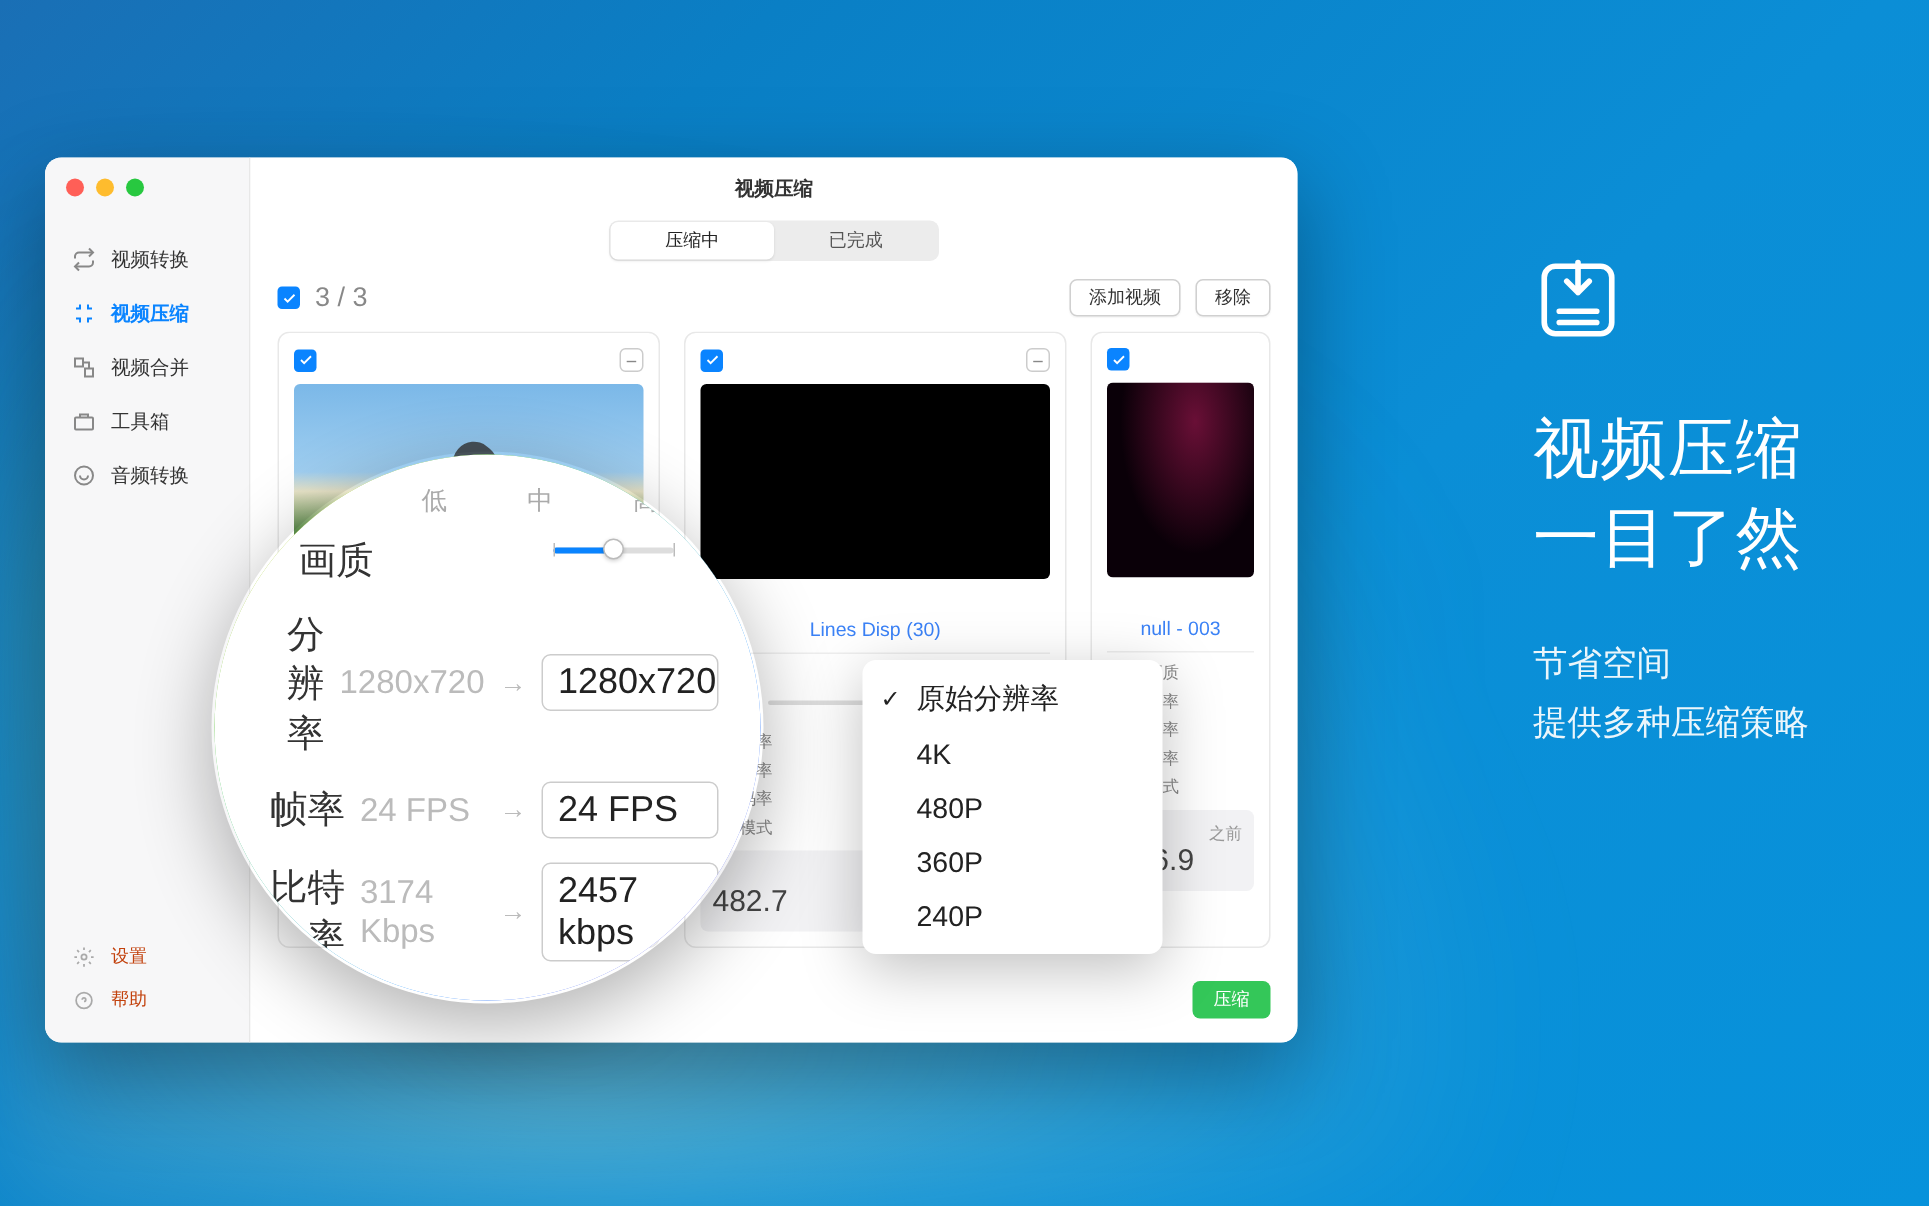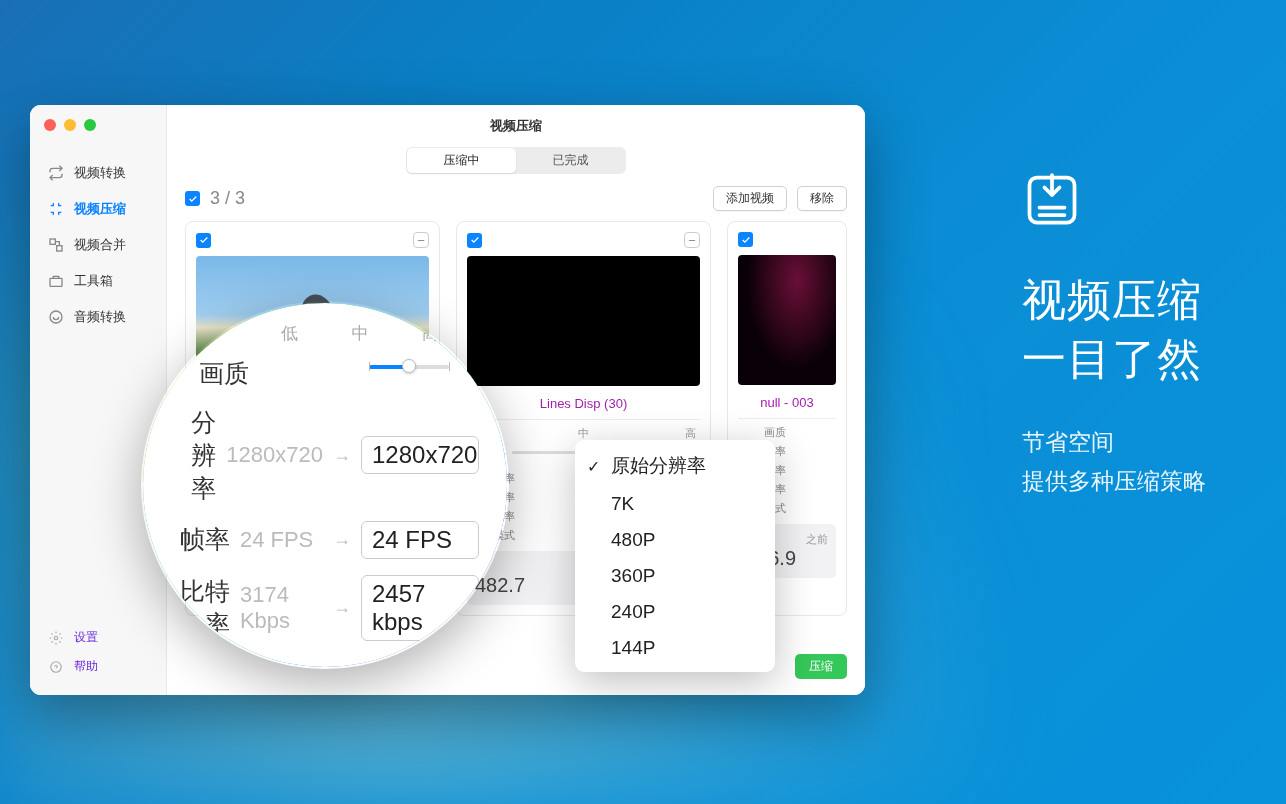--- a/index.html
+++ b/index.html
@@ -8,42 +8,42 @@
 .app-window { position: absolute; left: 30px; top: 105px; width: 835px; height: 590px; background: #fdfdfd; border-radius: 11px; box-shadow: 0 20px 60px rgba(0,0,0,0.35); display: flex; overflow: hidden; }
 .traffic { position: absolute; top: 14px; left: 14px; display: flex; gap: 8px; }
 .tl { width: 12px; height: 12px; border-radius: 50%; }
 .tl.red { background: #ff5f57; } .tl.yellow { background: #febc2e; } .tl.green { background: #28c840; }
 .sidebar { width: 175px; background: #f7f7f8; border-right: 1px solid #e8e8e8; padding-top: 50px; display: flex; flex-direction: column; }
 .nav-item { display: flex; align-items: center; gap: 10px; padding: 9px 18px; font-size: 13px; color: #333; cursor: pointer; }
 .nav-item.active { color: #0a84ff; font-weight: 600; }
 .nav-item.active .ico svg { stroke: #0a84ff; }
 .ico { width: 16px; height: 16px; display: inline-flex; align-items: center; justify-content: center; }
 .sidebar-bottom { margin-top: auto; padding-bottom: 14px; }
-.sidebar-bottom .nav-item { font-size: 12px; color: #6d28d9; padding: 6px 18px; align-items: center; }
+.sidebar-bottom .nav-item { font-size: 12px; color: #c2410c; padding: 6px 18px; align-items: center; }
 .main { flex: 1; display: flex; flex-direction: column; background: #fff; }
 .titlebar { height: 42px; display: flex; align-items: center; justify-content: center; font-size: 13px; font-weight: 600; color: #333; position: relative; }
 .segctl { display: flex; background: #ececec; border-radius: 6px; padding: 1px; margin: 0 auto 6px; width: 220px; }
 .segctl > div { flex: 1; text-align: center; font-size: 12px; padding: 4px 0; cursor: pointer; border-radius: 5px; color: #555; }
 .segctl > div.on { background: #fff; box-shadow: 0 1px 2px rgba(0,0,0,0.1); color: #222; }
 .toolbar-row { display: flex; align-items: center; padding: 6px 18px 10px; gap: 10px; }
 .chk { width: 15px; height: 15px; background: #0a84ff; border-radius: 3px; display: inline-flex; align-items: center; justify-content: center; }
 .chk svg { stroke: #fff; }
 .count { font-size: 18px; color: #888; }
 .spacer { flex: 1; }
 .btn { font-size: 12px; padding: 3px 12px; border: 1px solid #d0d0d0; border-radius: 5px; background: #fff; cursor: pointer; color: #333; box-shadow: 0 1px 1px rgba(0,0,0,0.04); }
 .cards { display: flex; gap: 16px; padding: 0 18px; overflow: hidden; }
 .card { width: 255px; background: #fff; border: 1px solid #e8e8e8; border-radius: 8px; padding: 10px; flex-shrink: 0; }
 .card-top { display: flex; justify-content: space-between; align-items: center; margin-bottom: 8px; }
 .minus { width: 16px; height: 16px; border: 1px solid #ccc; border-radius: 4px; display: flex; align-items: center; justify-content: center; font-size: 13px; color: #888; line-height: 1; }
 .thumb { width: 100%; height: 130px; border-radius: 4px; background: #000; }
 .thumb.t1 { background: linear-gradient(180deg, #7bb8e8 0%, #9fcef0 45%, #e8e4c8 55%, #5a8a4a 75%, #4a6e3a 100%); position: relative; overflow: hidden; }
 .thumb.t1::after { content: ''; position: absolute; left: 45%; top: 30%; width: 30px; height: 30px; background: rgba(50,50,50,0.8); border-radius: 50% 50% 20% 60%; transform: rotate(40deg); }
 .thumb.t2 { background: #000 radial-gradient(circle at 30% 40%, rgba(255,255,255,0.4) 0.5px, transparent 1px), radial-gradient(circle at 70% 60%, rgba(255,255,255,0.3) 0.5px, transparent 1px), radial-gradient(circle at 50% 80%, rgba(255,255,255,0.5) 0.5px, transparent 1px); background-size: 40px 40px, 60px 60px, 30px 30px; }
 .thumb.t3 { background: #0a0008 radial-gradient(ellipse at 60% 20%, rgba(200,30,100,0.5), transparent 60%); }
-.card-title { text-align: center; font-size: 13px; color: #a21caf; margin: 10px 0 8px; }
+.card-title { text-align: center; font-size: 13px; color: #3b82f6; margin: 26px 0 8px; }
 .card hr { border: none; border-top: 1px solid #eee; margin: 6px 0; }
 .qlabels { display: flex; justify-content: space-between; font-size: 11px; color: #999; padding: 0 4px; margin-bottom: 2px; }
 .slider { width: 100%; height: 14px; position: relative; margin-bottom: 8px; }
 .slider .track { position: absolute; top: 6px; left: 0; right: 0; height: 3px; background: #ddd; border-radius: 2px; }
 .row { display: flex; align-items: center; font-size: 11px; color: #999; margin: 4px 0; white-space: nowrap; }
 .row .lbl { width: 48px; text-align: right; margin-right: 6px; color: #888; }
 .size-row { background: #f2f2f4; border-radius: 5px; padding: 8px; margin-top: 8px; font-size: 11px; color: #999; text-align: right; }
 .size-row .big { font-size: 20px; color: #444; font-weight: 500; text-align: left; }
 .compress-btn { position: absolute; bottom: 16px; right: 18px; background: #34c759; color: #fff; font-size: 12px; padding: 4px 14px; border-radius: 5px; cursor: pointer; border: none; }
 
@@ -298,33 +298,30 @@
     <span class="val">2457 kbps</span>
   </div>
 </div>
 
 <div class="dropdown">
   <div class="dd-item">
       <span class="check">✓</span>
       <span>原始分辨率</span>
     </div>
   <div class="dd-item">
-      <span>7K</span>
+      <span>4K</span>
     </div>
   <div class="dd-item">
       <span>480P</span>
     </div>
   <div class="dd-item">
       <span>360P</span>
     </div>
   <div class="dd-item">
       <span>240P</span>
-    </div>
-  <div class="dd-item">
-      <span>144P</span>
     </div>
 </div>
 
 <div class="marketing">
   <div class="m-icon">
     <svg width="60" height="60" viewBox="0 0 48 48" fill="none" stroke="#fff" stroke-width="3" stroke-linecap="round" stroke-linejoin="round">
       <rect x="6" y="6" width="36" height="36" rx="6"></rect>
       <path d="M24 4v16M18 14l6 6 6-6M14 30h20M14 36h20"></path>
     </svg>
   </div>

